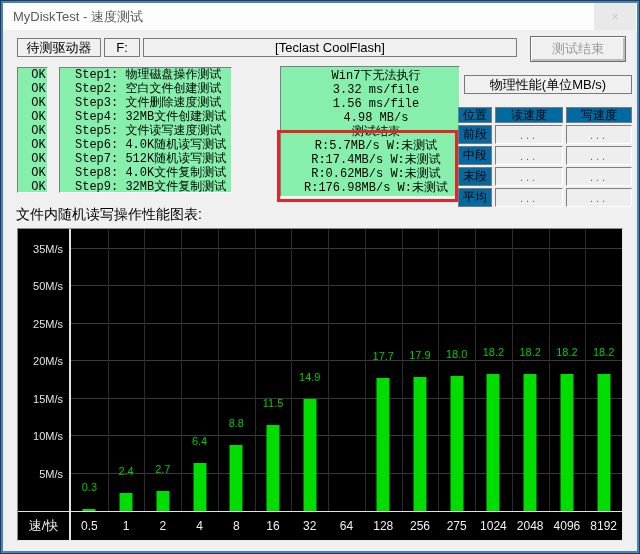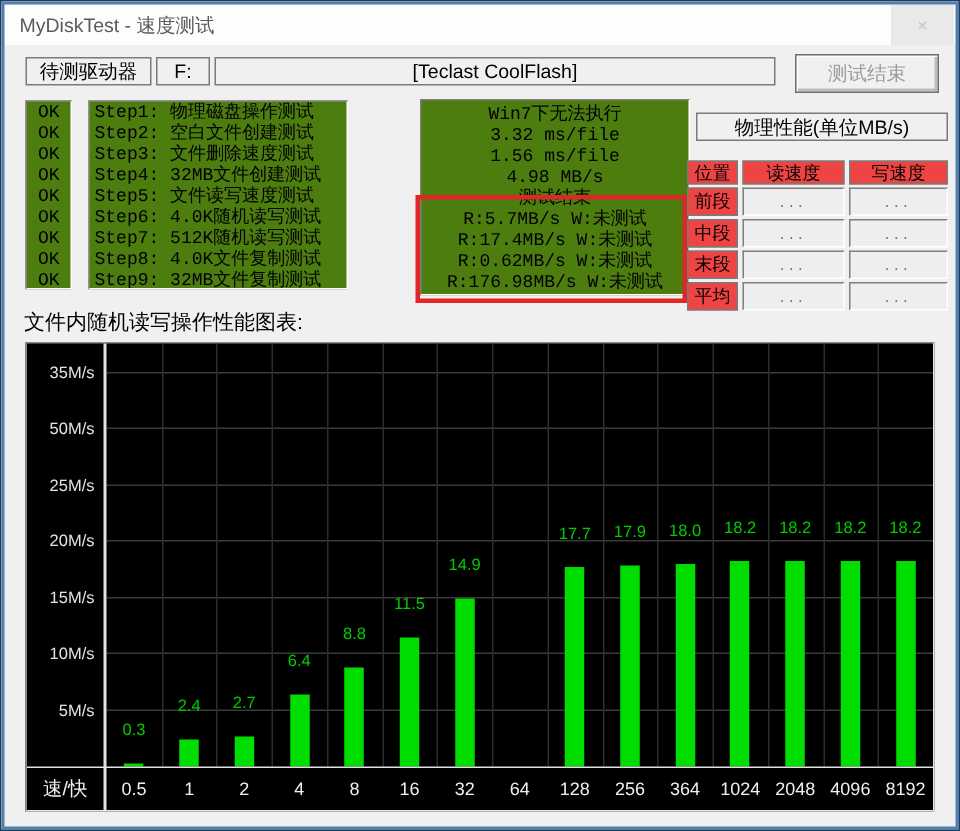--- a/index.html
+++ b/index.html
@@ -16,34 +16,34 @@
                color:#c9c9c9; font-size:13px; text-align:center; line-height:27px; }
 
   .etched { position:absolute; border:1px solid #7a7a7a; background:#f0f0f0;
             font-size:13px; color:#000; text-align:center; overflow:hidden; white-space:nowrap; }
   .etched > span { display:block; line-height:17px; }
 
   .button { position:absolute; background:#f0f0f0; border:1px solid #6f6f6f;
             box-shadow:inset 1px 1px 0 #fdfdfd, inset -2px -2px 0 #bcbcbc;
             color:#9b9b9b; font-size:13px; text-align:center; line-height:24px; }
 
-  .sunken { position:absolute; background:#4d7c0f; border:1px solid;
-            border-color:#7e7e7e #ffffff #ffffff #7e7e7e; overflow:hidden; }
+  .sunken { position:absolute; background:#86efac; border:1px solid;
+            border-color:#7e7e7e #ffffff #ffffff #7e7e7e; overflow:hidden;padding-left:12px; }
   .mono { font-family:"Liberation Mono","DejaVu Sans Mono",monospace; }
   .list-row { height:14px; line-height:14px; font-size:12px; color:#000; white-space:nowrap; }
   .ok-row { text-align:center; }
   .step-row { padding-left:3px; }
   .result-row { text-align:center; }
 
   .annotation { position:absolute; border:3px solid #e12626; background:transparent; z-index:60; pointer-events:none; }
 
   .phys-table { position:absolute; left:458px; top:107px; display:grid;
                 grid-template-columns:34px 68px 66px; grid-template-rows:16px 19px 19px 19px 19px;
                 column-gap:3px; row-gap:2px; }
-  .hcell, .lcell { border:1px solid #7a7a7a; background:#ef4444; font-size:12px; color:#000;
+  .hcell, .lcell { border:1px solid #7a7a7a; background:#0369a1; font-size:12px; color:#000;
                    text-align:center; overflow:hidden; white-space:nowrap; display:flex; align-items:center; justify-content:center; }
   .vcell { border:1px solid; border-color:#7e7e7e #ffffff #ffffff #7e7e7e; background:#eeeeee;
            color:#6a6a6a; font-size:11px; letter-spacing:3px; display:flex; align-items:center; justify-content:center; }
 
   .chart-title { position:absolute; left:16px; top:206px; font-size:14px; color:#000; white-space:nowrap; }
 
   .chart-box { position:absolute; left:17px; top:228px; width:606px; height:313px;
                background:#000; border:1px solid; border-color:#8a8a8a #e8e8e8 #e8e8e8 #8a8a8a; }
   .axis-line-v { position:absolute; left:51px; top:0; width:2px; height:100%; background:#e2e2e2; }
   .axis-line-h { position:absolute; left:0; top:282px; width:100%; height:1px; background:#e2e2e2; }
@@ -240,21 +240,21 @@
         <div class="xcell">0.5</div>
         <div class="xcell">1</div>
         <div class="xcell">2</div>
         <div class="xcell">4</div>
         <div class="xcell">8</div>
         <div class="xcell">16</div>
         <div class="xcell">32</div>
         <div class="xcell">64</div>
         <div class="xcell">128</div>
         <div class="xcell">256</div>
-        <div class="xcell">364</div>
+        <div class="xcell">275</div>
         <div class="xcell">1024</div>
         <div class="xcell">2048</div>
         <div class="xcell">4096</div>
         <div class="xcell">8192</div>
       </div>
   </div>
 
 </div>
 
 </body></html>

